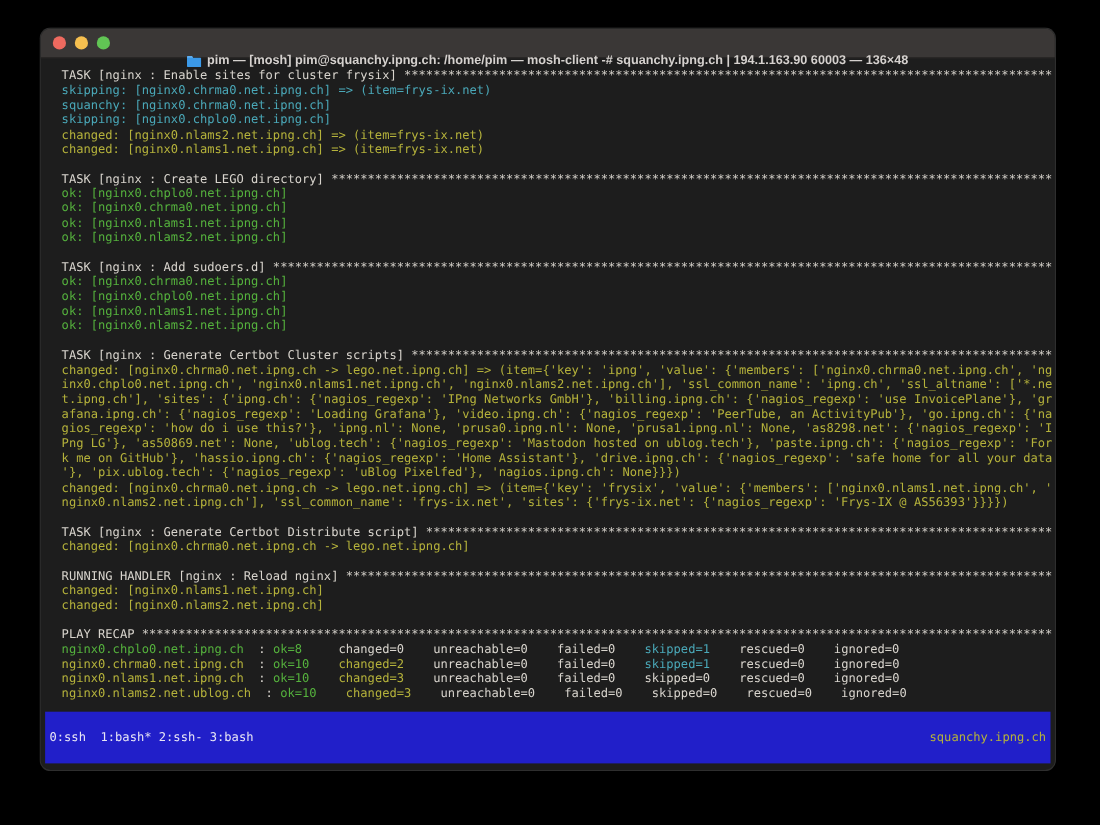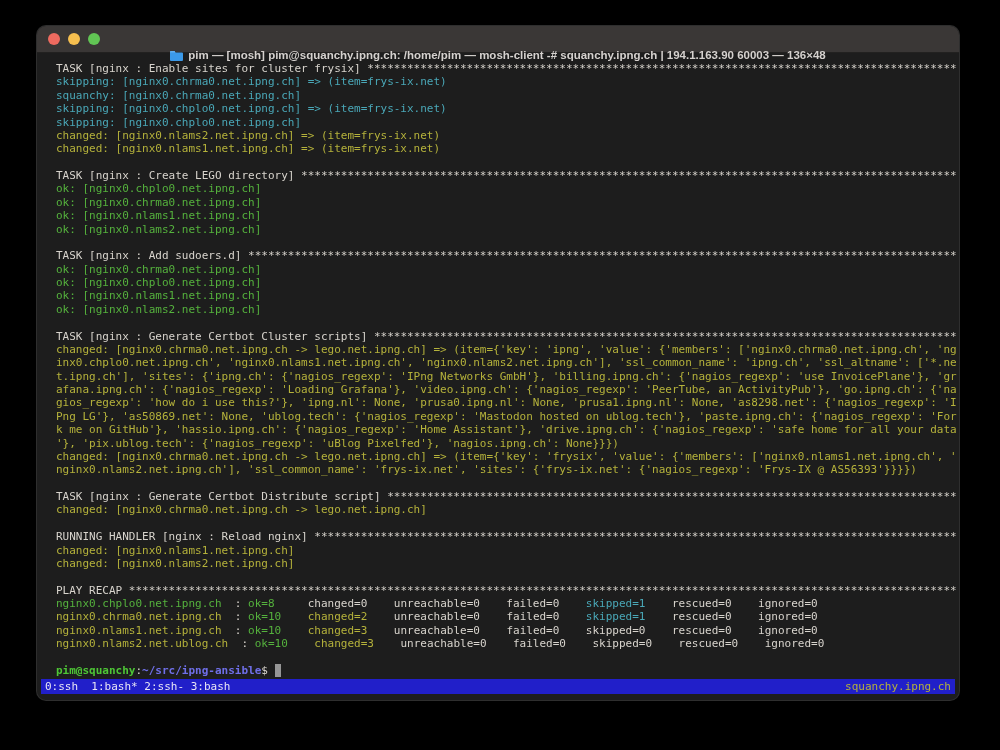--- a/index.html
+++ b/index.html
@@ -55,21 +55,21 @@
   .seg-y{color:var(--term-yellow);}
   .seg-pg{color:var(--prompt-green);font-weight:bold;}
   .seg-pb{color:var(--prompt-blue);font-weight:bold;}
   .seg-cursor{background:var(--cursor);color:transparent;}
   .tmuxbar{
     position:absolute;left:4px;right:4px;bottom:6px;height:15px;
     background:var(--tmux-bg);
     font-family:"DejaVu Sans Mono", monospace;
     font-size:11px;line-height:15px;
     display:flex;justify-content:space-between;
-    padding:0 4px;
+    padding:16px 4px;
     white-space:pre;
   }
   .tmux-left{color:var(--tmux-text);}
   .tmux-right{color:var(--term-yellow);}
 </style>
 </head>
 <body>
 
 <div class="window">
 
@@ -88,21 +88,20 @@
       </span>
       <span>pim — [mosh] pim@squanchy.ipng.ch: /home/pim — mosh-client -# squanchy.ipng.ch | 194.1.163.90 60003 — 136×48</span>
     </div>
   </div>
 
   <div class="screen">
     <div id="terminal-output">
         <div class="tline"><span class="seg-w">TASK [nginx : Enable sites for cluster frysix] </span><span class="seg-w">*****************************************************************************************</span></div>
         <div class="tline"><span class="seg-c">skipping: [nginx0.chrma0.net.ipng.ch] =&gt; (item=frys-ix.net)</span></div>
         <div class="tline"><span class="seg-c">squanchy: [nginx0.chrma0.net.ipng.ch]</span></div>
-        <div class="tline"><span class="seg-c">skipping: [nginx0.chplo0.net.ipng.ch] =&gt; (item=frys-ix.net)</span></div>
         <div class="tline"><span class="seg-c">skipping: [nginx0.chplo0.net.ipng.ch]</span></div>
         <div class="tline"><span class="seg-y">changed: [nginx0.nlams2.net.ipng.ch] =&gt; (item=frys-ix.net)</span></div>
         <div class="tline"><span class="seg-y">changed: [nginx0.nlams1.net.ipng.ch] =&gt; (item=frys-ix.net)</span></div>
         <div class="tline"></div>
         <div class="tline"><span class="seg-w">TASK [nginx : Create LEGO directory] </span><span class="seg-w">***************************************************************************************************</span></div>
         <div class="tline"><span class="seg-g">ok: [nginx0.chplo0.net.ipng.ch]</span></div>
         <div class="tline"><span class="seg-g">ok: [nginx0.chrma0.net.ipng.ch]</span></div>
         <div class="tline"><span class="seg-g">ok: [nginx0.nlams1.net.ipng.ch]</span></div>
         <div class="tline"><span class="seg-g">ok: [nginx0.nlams2.net.ipng.ch]</span></div>
         <div class="tline"></div>

